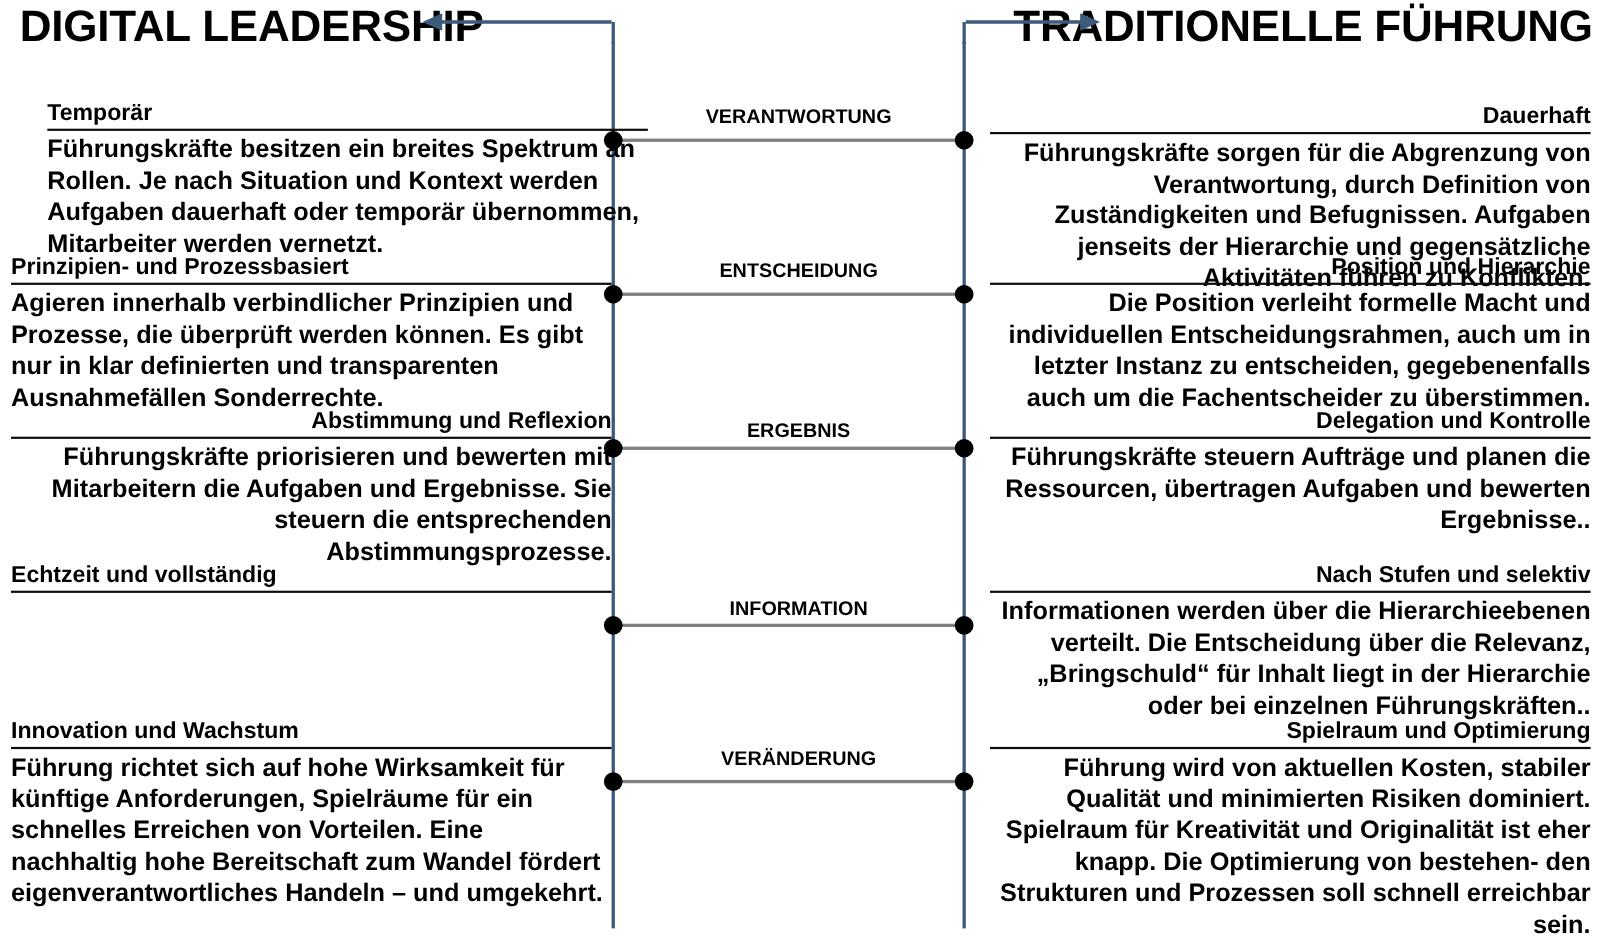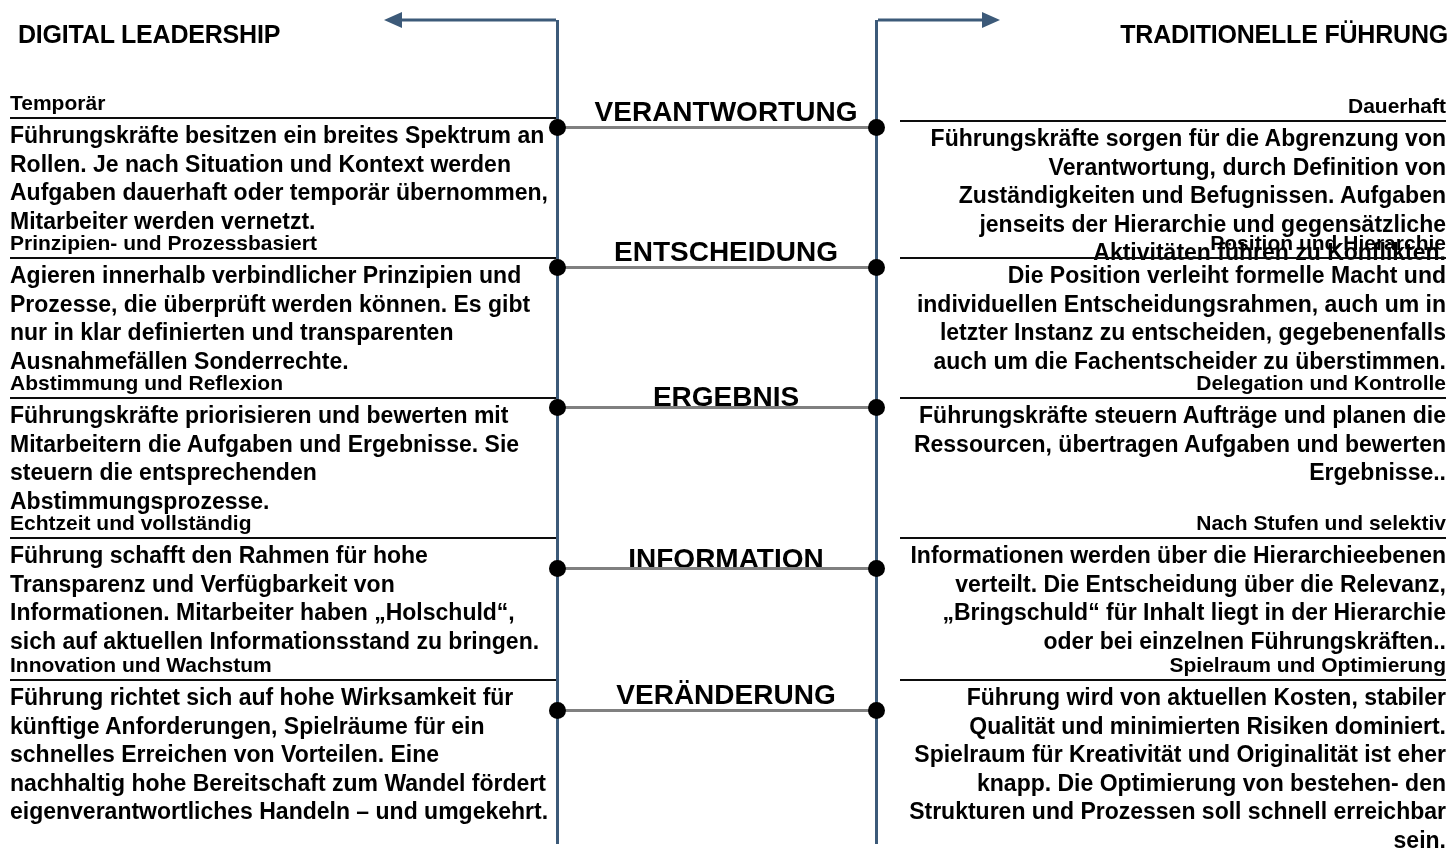--- a/index.html
+++ b/index.html
@@ -15,22 +15,22 @@
     position: relative;
     width: 1454px;
     height: 854px;
     background: #ffffff;
     overflow: hidden;
   }
 
   
   .header-title {
     position: absolute;
-    top: 14px;
-    font-size: 25px;
+    top: 4px;
+    font-size: 40px;
     font-weight: bold;
     letter-spacing: -0.2px;
     white-space: nowrap;
     line-height: 40px;
   }
   #title-left  { left: 18px; }
   #title-right { right: 6px; }
 
   
   .arrow-svg {
@@ -74,21 +74,21 @@
     margin: 0;
     font-weight: bold;
   }
 
   
   .center-label {
     position: absolute;
     width: 320px;
     left: 566px;
     text-align: center;
-    font-size: 28px;
+    font-size: 18px;
     font-weight: bold;
     letter-spacing: 0px;
     white-space: nowrap;
   }
   .center-connector {
     position: absolute;
     left: 556px;
     width: 322px;
     height: 3px;
     background: #808080;
@@ -129,42 +129,41 @@
 
     <path d="M 557.5 20 L 557.5 40" stroke="#3c5a79" stroke-width="3" fill="none"></path>
     <path d="M 876.5 20 L 876.5 40" stroke="#3c5a79" stroke-width="3" fill="none"></path>
   </svg>
 
   <div class="vline" id="spine-left" style="left:556px; top:38px; height:806px;"></div>
   <div class="vline" id="spine-right" style="left:875px; top:38px; height:806px;"></div>
 
   <div class="col" id="col-left">
 
-    <div class="block" style="top:0px;">
+    <div class="block" style="top:0px;margin-left:33px;">
       <div class="block-heading">Temporär</div>
       <hr class="block-rule">
       <p class="block-body">Führungskräfte besitzen ein breites Spektrum an Rollen. Je nach Situation und Kontext werden Aufgaben dauerhaft oder temporär übernommen, Mitarbeiter werden vernetzt.</p>
     </div>
 
     <div class="block" style="top:140px;">
       <div class="block-heading">Prinzipien- und Prozessbasiert</div>
       <hr class="block-rule">
       <p class="block-body">Agieren innerhalb verbindlicher Prinzipien und Prozesse, die überprüft werden können. Es gibt nur in klar definierten und transparenten Ausnahmefällen Sonderrechte.</p>
     </div>
 
-    <div class="block" style="top:280px;">
+    <div class="block" style="top:280px;text-align:right;">
       <div class="block-heading">Abstimmung und Reflexion</div>
       <hr class="block-rule">
       <p class="block-body">Führungskräfte priorisieren und bewerten mit Mitarbeitern die Aufgaben und Ergebnisse. Sie steuern die entsprechenden Abstimmungsprozesse.</p>
     </div>
 
     <div class="block" style="top:420px;">
       <div class="block-heading">Echtzeit und vollständig</div>
       <hr class="block-rule">
-      <p class="block-body">Führung schafft den Rahmen für hohe Transparenz und Verfügbarkeit von Informationen. Mitarbeiter haben „Holschuld“, sich auf aktuellen Informationsstand zu bringen.</p>
     </div>
 
     <div class="block" style="top:562px;">
       <div class="block-heading">Innovation und Wachstum</div>
       <hr class="block-rule">
       <p class="block-body">Führung richtet sich auf hohe Wirksamkeit für künftige Anforderungen, Spielräume für ein schnelles Erreichen von Vorteilen. Eine nachhaltig hohe Bereitschaft zum Wandel fördert eigenverantwortliches Handeln – und umgekehrt.</p>
     </div>
   </div>
 
   <div class="col" id="col-right">

